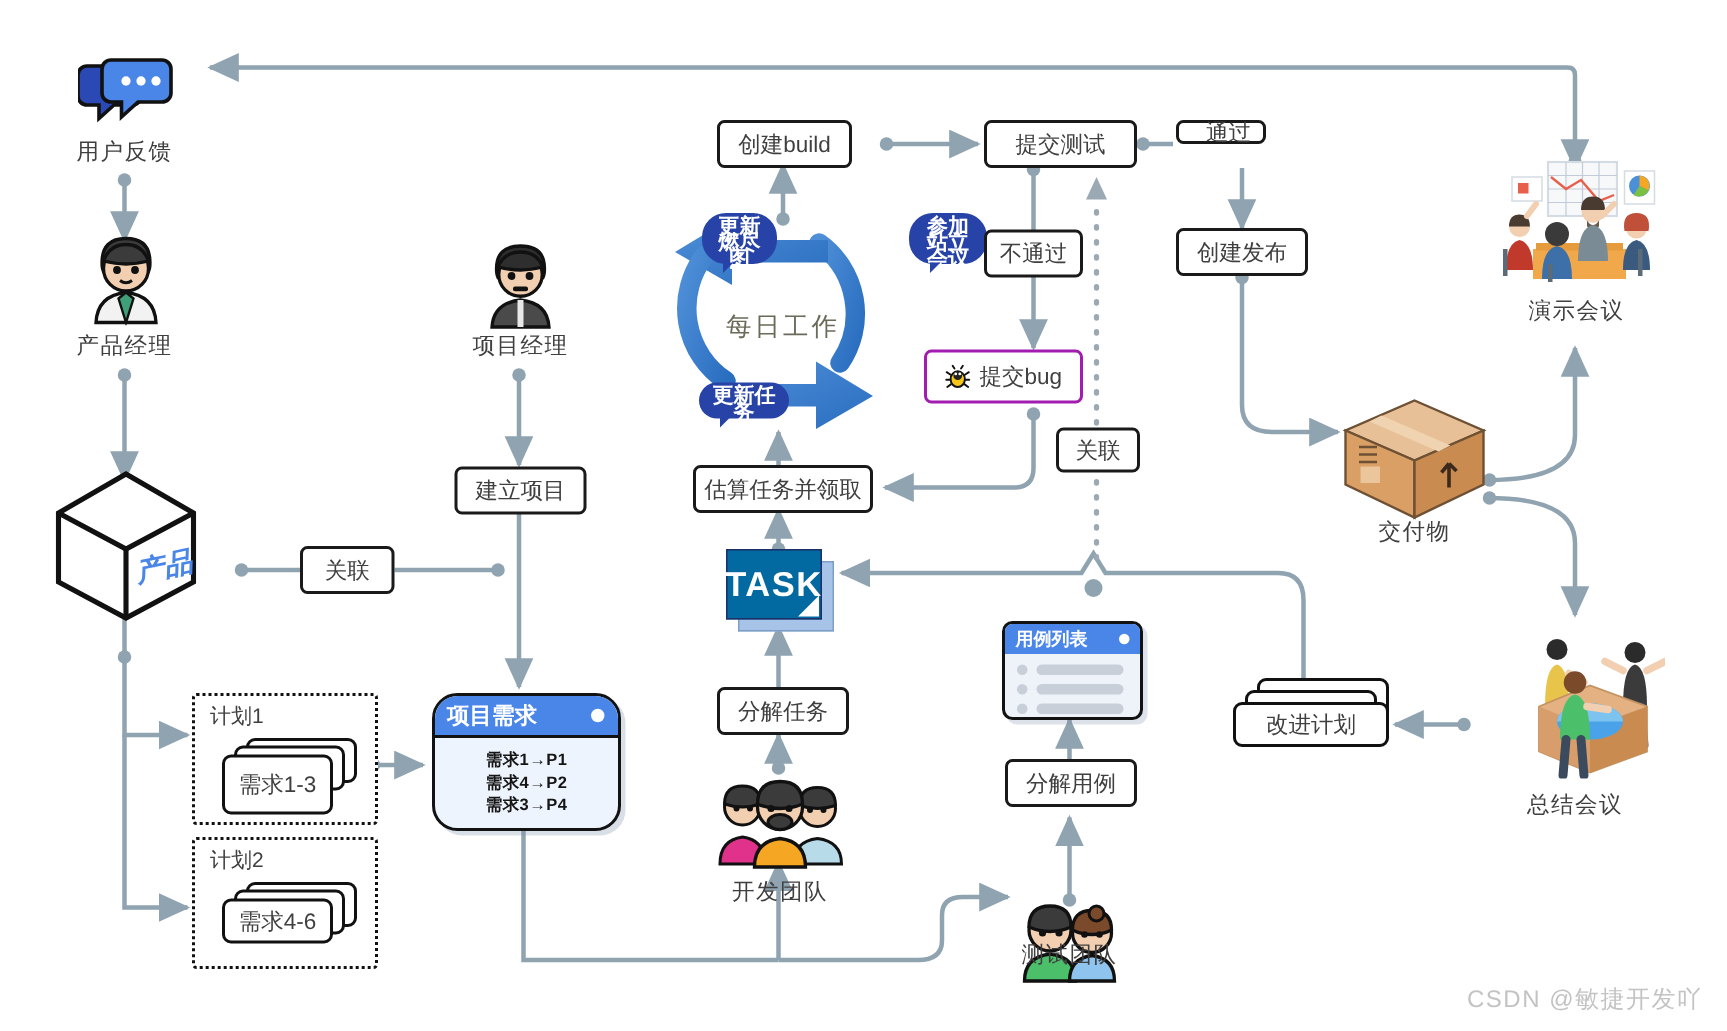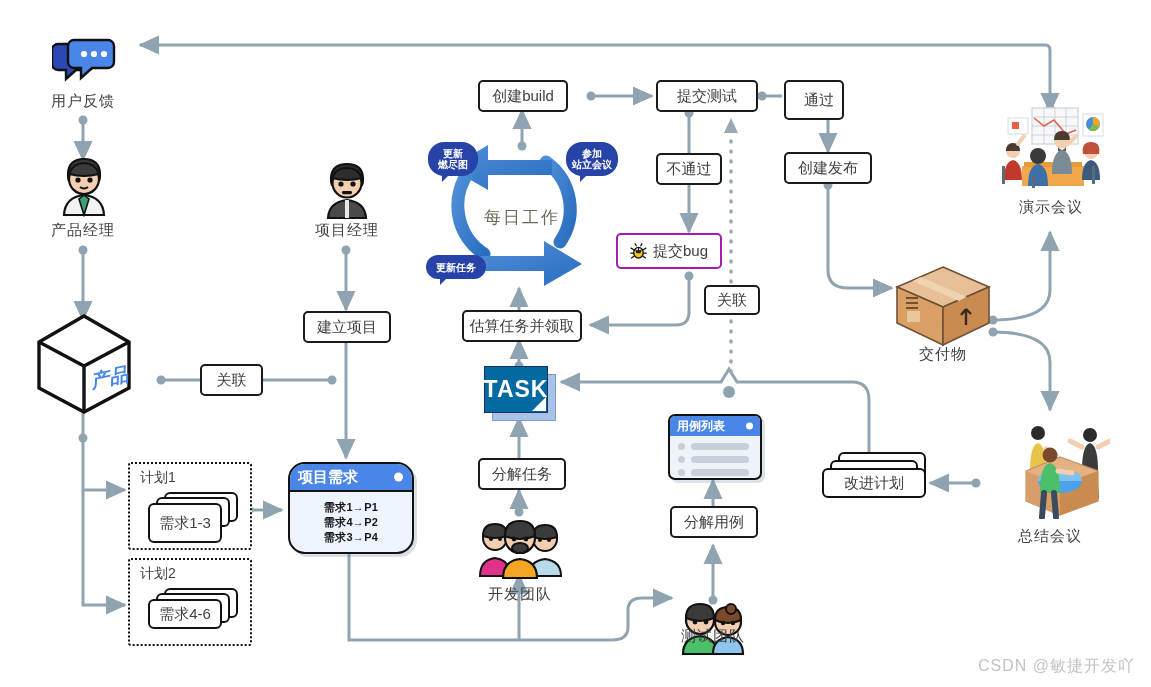--- a/index.html
+++ b/index.html
@@ -183,27 +183,28 @@
     font-size: 17px;
     color: #6b6b5a;
     letter-spacing: 2px;
     white-space: nowrap;
   }
   .bubble {
     position: absolute;
     background: #2743a8;
     color: #fff;
     border-radius: 16px;
-    font-size: 10px;
+    font-size: 14px;
     font-weight: bold;
     text-align: center;
     line-height: 11px;
-    display: flex; align-items: center; justify-content: center;
+    display: flex; justify-content: center;
     padding: 3px 6px;
     box-sizing: border-box;
+    margin-left: 40px;
   }
   .bubble::after {
     content: "";
     position: absolute;
     bottom: -6px; left: 14px;
     width: 0; height: 0;
     border-left: 7px solid #2743a8;
     border-bottom: 7px solid transparent;
   }
   
@@ -546,21 +547,21 @@
   </div>
   <div class="bubble" style="left:426px; top:255px; width:60px; height:24px;">
     <span>更新任务</span>
   </div>
 
   <div class="node pbox" style="left:200px; top:364px; width:63px; height:32px;">关联</div>
   <div class="node pbox" style="left:303px; top:311px; width:88px; height:32px;">建立项目</div>
 
   <div class="node pbox" style="left:478px; top:80px; width:90px; height:32px;">创建build</div>
   <div class="node pbox" style="left:656px; top:80px; width:102px; height:32px;">提交测试</div>
-  <div class="node pbox" style="left:784px; top:80px; width:60px; height:40px;padding-left:20px;">通过</div>
+  <div class="node pbox" style="left:784px; top:80px; width:60px; height:16px;padding-left:20px;">通过</div>
   <div class="node pbox" style="left:656px; top:153px; width:66px; height:32px;">不通过</div>
   <div class="node pbox" style="left:784px; top:152px; width:88px; height:32px;">创建发布</div>
 
   <div class="bugbox" style="left:616px; top:233px; width:102px; height:32px;">
     <svg class="bug-ico" viewBox="0 0 20 20">
       <ellipse cx="10" cy="11.5" rx="5.6" ry="6.2" fill="#f5c518" stroke="#111" stroke-width="1.5"></ellipse>
       <path d="M10,5.4 a3.4,3.4 0 0 1 0,6.8 a3.4,3.4 0 0 1 0,-6.8z" fill="#222"></path>
       <circle cx="8.4" cy="7.4" r="1.1" fill="#fff"></circle>
         <circle cx="11.6" cy="7.4" r="1.1" fill="#fff"></circle>
       <path d="M4.4,8 L1.3,6 M15.6,8 L18.7,6 M4,12 L1,12 M16,12 L19,12 M4.6,15.6 L1.8,17.6 M15.4,15.6 L18.2,17.6" stroke="#111" stroke-width="1.5" stroke-linecap="round"></path>

